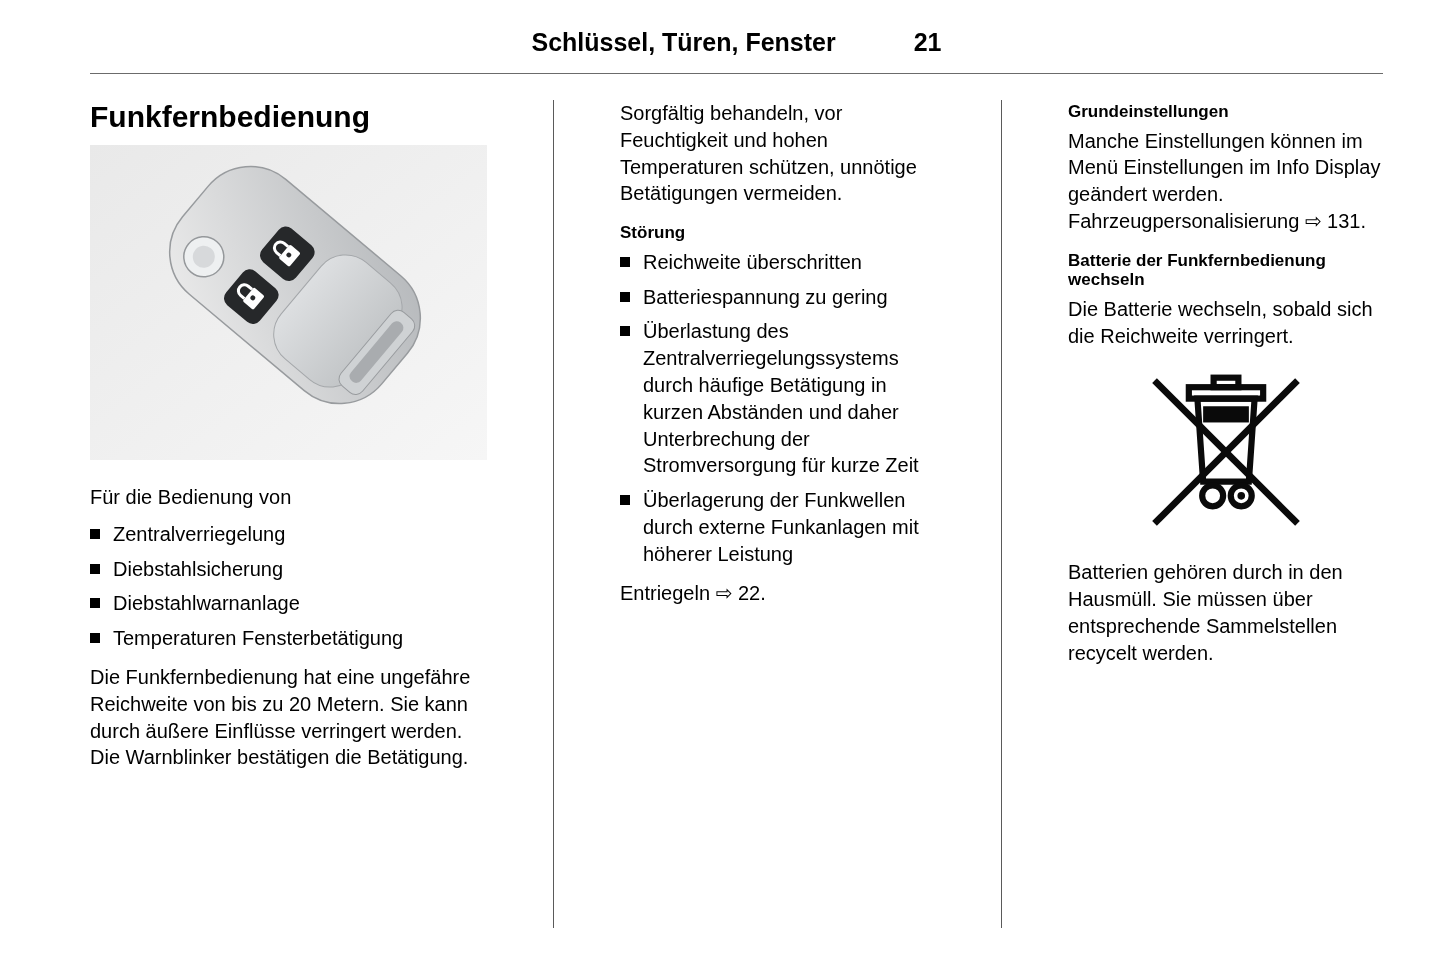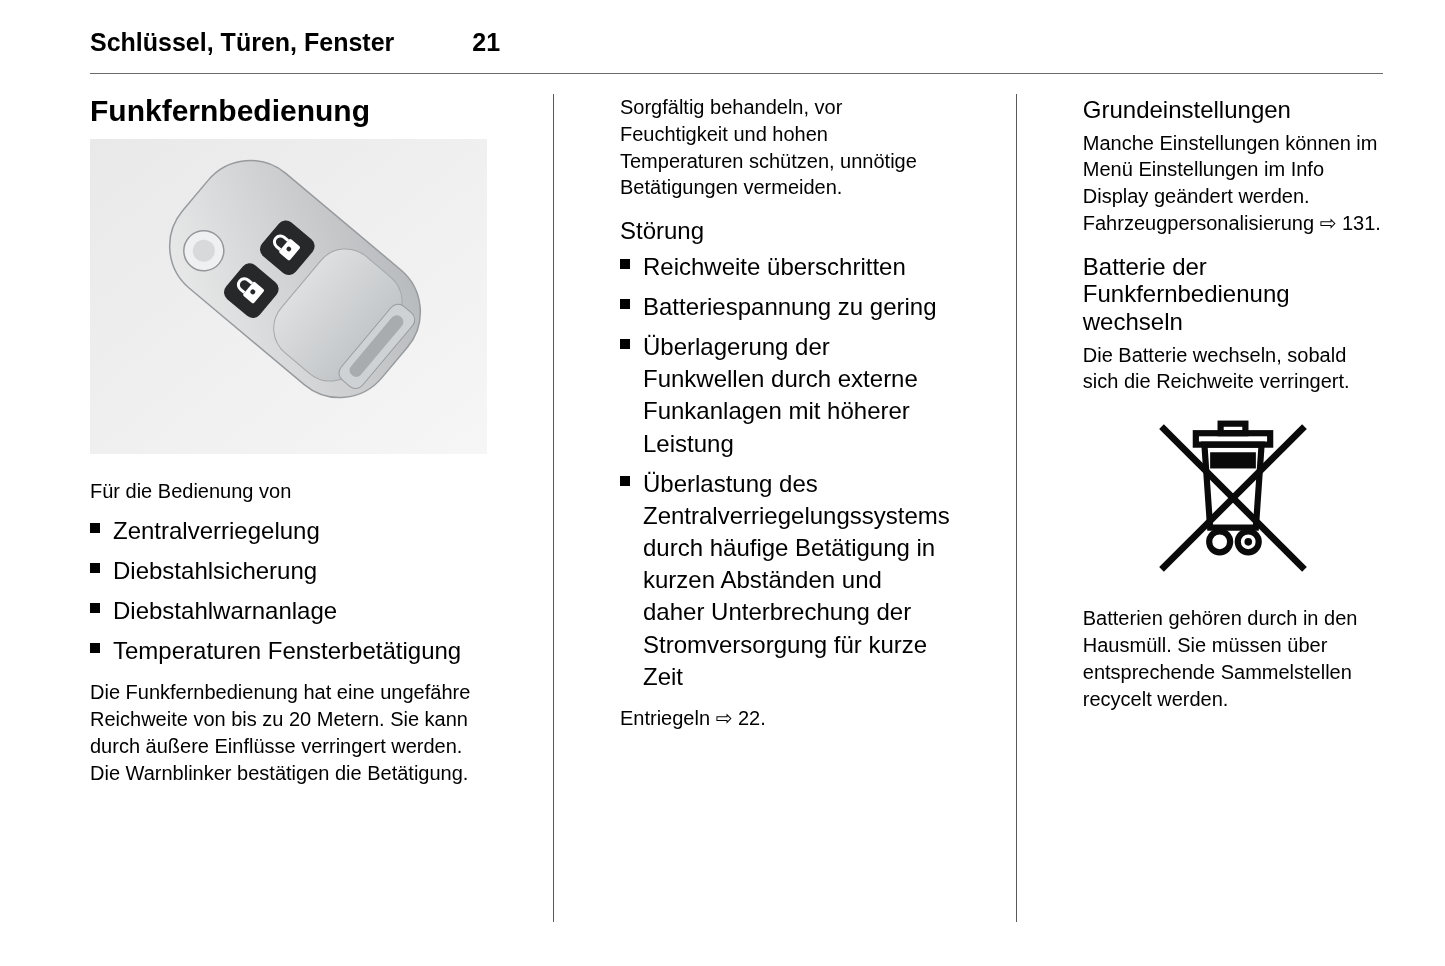--- a/index.html
+++ b/index.html
@@ -10,70 +10,70 @@
     color: #000;
     overflow: hidden;
   }
   .page {
     position: relative;
     width: 1445px; height: 966px;
     padding: 28px 62px 0 90px;
   }
   .page-header {
     display: flex;
-    justify-content: flex-start;
+    justify-content: center;
     align-items: baseline;
     gap: 78px;
     font-weight: bold;
     font-size: 25px;
   }
   .rule {
     height: 1px;
     background: #6b6b6b;
     margin-top: 16px;
   }
   .columns {
     display: flex;
-    margin-top: 20px;
+    margin-top: 26px;
     gap: 40px;
   }
   .col { width: 400px; }
   .vrule {
     width: 1px;
     height: 828px;
     background: #5a5a5a;
     margin: 0 26px;
     flex: 0 0 1px;
   }
   h1 {
     font-size: 30px;
     line-height: 1.1;
     margin: 0 0 12px 0;
     font-weight: bold;
   }
   h2 {
-    font-size: 24px;
+    font-size: 17px;
     line-height: 1.15;
     margin: 16px 0 6px 0;
-    font-weight: normal;
+    font-weight: bold;
   }
   .col h2:first-child { margin-top: 2px; }
   p {
     font-size: 20px;
     line-height: 1.34;
     margin: 0 0 10px 0;
   }
   .bullets {
     list-style: none;
     margin: 2px 0 12px 0;
   }
   .bullets li {
     display: flex;
     gap: 13px;
-    font-size: 24px;
+    font-size: 20px;
     line-height: 1.34;
     margin-bottom: 8px;
   }
   .sq {
     flex: 0 0 10px;
     width: 10px; height: 10px;
     background: #000;
     margin-top: 8px;
   }
   .fob-figure {
@@ -182,25 +182,25 @@
         <li>
           <span class="sq"></span>
           <span>Reichweite überschritten</span>
         </li>
         <li>
           <span class="sq"></span>
           <span>Batteriespannung zu gering</span>
         </li>
         <li>
           <span class="sq"></span>
+          <span>Überlastung des Zentralverriegelungssystems durch häufige Betätigung in kurzen Abständen und daher Unterbrechung der Stromversorgung für kurze Zeit</span>
+        </li>
+        <li>
+          <span class="sq"></span>
           <span>Überlagerung der Funkwellen durch externe Funkanlagen mit höherer Leistung</span>
-        </li>
-        <li>
-          <span class="sq"></span>
-          <span>Überlastung des Zentralverriegelungssystems durch häufige Betätigung in kurzen Abständen und daher Unterbrechung der Stromversorgung für kurze Zeit</span>
         </li>
       </ul>
 
       <p class="ref">Entriegeln ⇨ 22.</p>
     </section>
 
     <div class="vrule"></div>
 
     <section class="col">
       <h2>Grundeinstellungen</h2>

